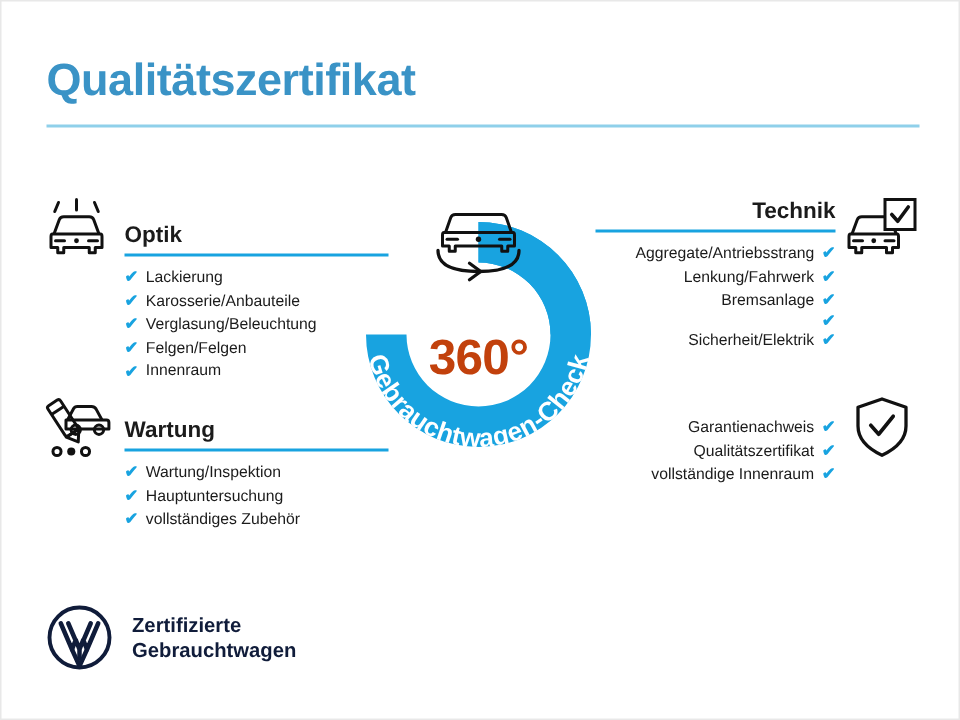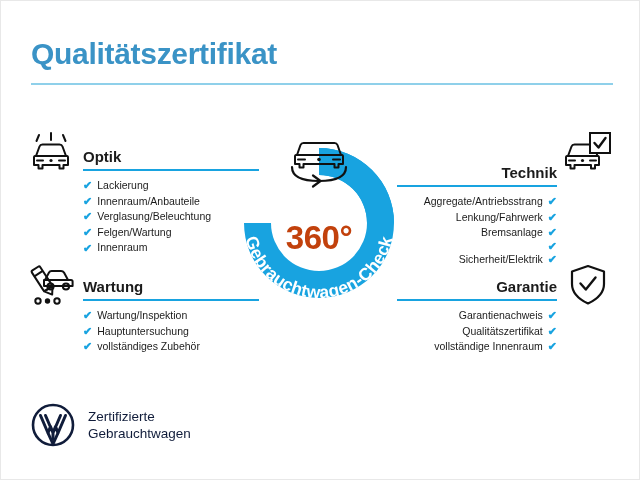--- a/index.html
+++ b/index.html
@@ -48,21 +48,21 @@
 
   
   .sec-left .sec-title{left:0;}
   .sec-left .item{justify-content:flex-start;}
   
   .sec-right .sec-title{right:0;}
   .sec-right .item{justify-content:flex-end;}
 
   #sec-optik{left:82px;top:140px;width:176px;}
   #sec-wartung{left:82px;top:270px;width:176px;}
-  #sec-technik{left:396px;top:156px;width:160px;}
+  #sec-technik{left:396px;top:124px;width:160px;}
   #sec-garantie{left:396px;top:270px;width:160px;}
 
   
   .icon{position:absolute;}
   #icon-optik{left:27px;top:131px;}
   #icon-wartung{left:27px;top:263px;}
   #icon-technik{left:562px;top:129px;}
   #icon-garantie{left:568px;top:263px;}
 
   
@@ -70,21 +70,21 @@
   .badge-deg{
     position:absolute;left:0;right:0;top:96px;
     text-align:center;
     font-size:33px;font-weight:bold;color:#c2410c;
     letter-spacing:-0.5px;
   }
 
   
   .footer{position:absolute;left:30px;top:402px;display:flex;align-items:center;gap:13px;}
   .vw-text{
-    font-size:13.5px;font-weight:normal;color:#101c3a;
+    font-size:13.5px;font-weight:bold;color:#101c3a;
     line-height:17px;white-space:nowrap;
   }
 </style>
 </head>
 <body>
 
 <div class="page">
 
   <div class="title">Qualitätszertifikat</div>
   <div class="title-rule"></div>
@@ -147,29 +147,29 @@
       <div class="sec-title">Optik</div>
       <div class="sec-rule"></div>
     </div>
     <div class="items">
       <div class="item">
         <span class="check">✔</span>
         <span>Lackierung</span>
       </div>
       <div class="item">
         <span class="check">✔</span>
-        <span>Innenraum/Anbauteile</span>
+        <span>Karosserie/Anbauteile</span>
       </div>
       <div class="item">
         <span class="check">✔</span>
         <span>Verglasung/Beleuchtung</span>
       </div>
       <div class="item">
         <span class="check">✔</span>
-        <span>Felgen/Wartung</span>
+        <span>Felgen/Felgen</span>
       </div>
       <div class="item">
         <span class="check">✔</span>
         <span>Innenraum</span>
       </div>
     </div>
   </div>
 
   <div class="section sec-left" id="sec-wartung">
     <div class="sec-head">
@@ -214,24 +214,20 @@
         <span class="check">✔</span>
       </div>
       <div class="item">
         <span>Sicherheit/Elektrik</span>
         <span class="check">✔</span>
       </div>
     </div>
   </div>
 
   <div class="section sec-right" id="sec-garantie">
-    <div class="sec-head">
-      <div class="sec-title">Garantie</div>
-      <div class="sec-rule"></div>
-    </div>
     <div class="items">
       <div class="item">
         <span>Garantienachweis</span>
         <span class="check">✔</span>
       </div>
       <div class="item">
         <span>Qualitätszertifikat</span>
         <span class="check">✔</span>
       </div>
       <div class="item">

